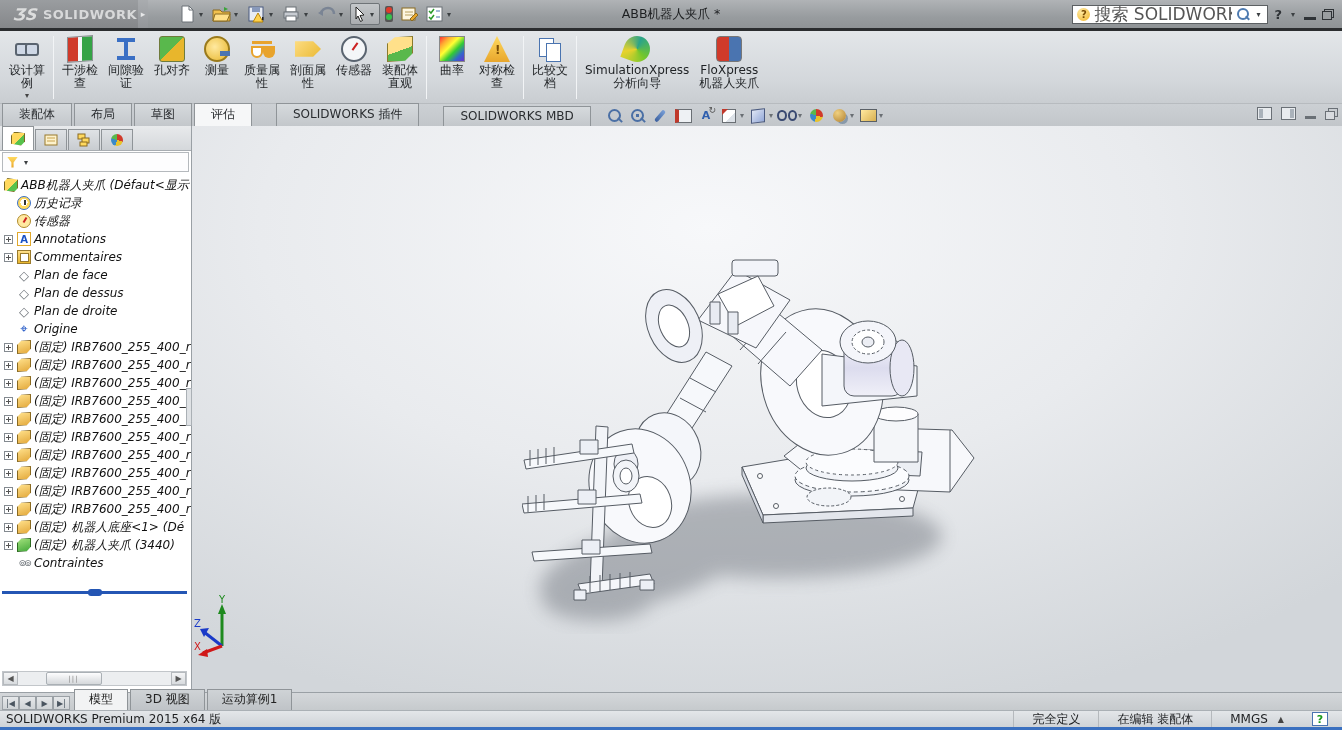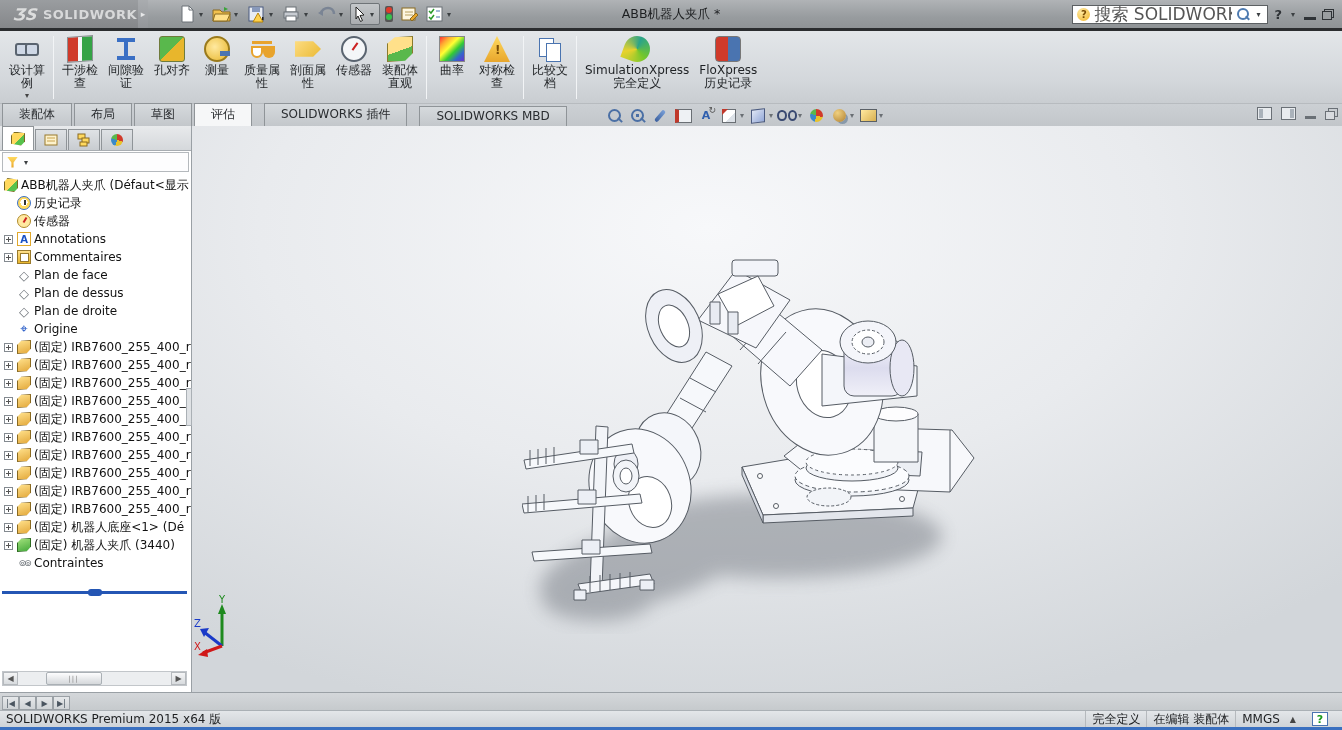--- a/index.html
+++ b/index.html
@@ -76,21 +76,21 @@
   .ric.driveworksxpress::before{content:"";position:absolute;left:2px;top:2px;width:14px;height:14px;background:#2f5fae;}
   .ric.driveworksxpress::after{content:"";position:absolute;left:10px;top:10px;width:14px;height:14px;background:#c8332a;}
   .ric.sustainability{border-radius:50%;background:conic-gradient(#3a7ac8 0 25%,#e8a62c 25% 55%,#59b84c 55% 80%,#eee 80%);}
 
   
   .tabrow { position:absolute; left:0; top:104px; width:100%; height:22px;
     background:linear-gradient(#ccd0d4,#c2c6ca); display:flex; align-items:flex-end; }
   .rtab { padding:2px 16px 3px; margin-left:2px; border:1px solid #8f9498; border-bottom:none;
     background:linear-gradient(#d6dadd,#c3c7cb); font-size:12px; color:#2a2d30; }
   .rtab.active { background:#f6f7f8; font-weight:normal; position:relative; top:1px; padding-bottom:4px; }
-  .rtab.addin { margin-left:12px; }
+  .rtab.addin { margin-left:24px; }
   .headsup { position:absolute; left:604px; top:2px; display:flex; align-items:center; gap:3px; }
   .hu { display:flex; align-items:center; justify-content:center; width:20px; height:19px; position:relative; }
   .hu-caret { font-size:8px; color:#6a6f74; margin:0 1px; }
   .hu.zoom-fit::before,.hu.zoom-area::before { content:""; width:9px; height:9px; border:2px solid #4a6fa5; border-radius:50%; }
   .hu.zoom-fit::after,.hu.zoom-area::after { content:""; position:absolute; left:13px; top:13px; width:6px; height:2px; background:#4a6fa5; transform:rotate(45deg); }
   .hu.zoom-area::before { background:radial-gradient(#4a6fa5 0 30%,transparent 31%); }
   .hu.prev-view::before { content:""; width:4px; height:14px; background:linear-gradient(#7aa0d8,#3a5f9e); border-radius:2px; transform:rotate(40deg); }
   .hu.section-view::before { content:""; width:12px; height:12px; border:1.5px solid #6a6f74; border-left:4px solid #c0392b; background:#eef1f4; }
   .hu.rotate-view::before { content:"A"; font-size:11px; font-weight:bold; color:#2f5fae; }
   .hu.rotate-view::after { content:"\21BB"; position:absolute; right:0; top:-1px; font-size:9px; color:#555; }
@@ -139,21 +139,21 @@
   .tree-ico.annotations::before { content:"A"; }
   .tree-ico.comments { background:linear-gradient(#ffe08a,#e8b62c); border:1px solid #9a7a2c; }
   .tree-ico.comments::after { content:""; width:7px; height:7px; background:#fff; border:1px solid #9a7a2c; }
   .tree-ico.plane::before { content:"\25C7"; color:#6a7076; font-size:13px; }
   .tree-ico.origin::before { content:"\2316"; color:#1b52c4; font-size:13px; }
   .tree-ico.part { background:linear-gradient(160deg,#ffe08a,#e3a93c); border:1px solid #8a6a20;
     clip-path:polygon(0 35%,30% 5%,100% 0,100% 60%,70% 95%,0 100%); }
   .tree-ico.part-green { background:linear-gradient(160deg,#9fe07a,#46a93c); border:1px solid #2c6a20;
     clip-path:polygon(0 35%,30% 5%,100% 0,100% 60%,70% 95%,0 100%); }
   .tree-ico.mates::before { content:"\229A\229A"; color:#6a7076; font-size:9px; letter-spacing:-2px; }
-  .tree-label { font-size:12px; color:#111; }
+  .tree-label { font-size:12px; color:#111;font-style:italic; }
   .rollback { position:absolute; left:2px; right:4px; top:465px; height:3px; background:#2456b4; }
   .rollback::after { content:""; position:absolute; left:50%; top:-2px; width:14px; height:7px; background:#2456b4; border-radius:3px; transform:translateX(-50%); }
   .panel-hscroll { position:absolute; left:2px; right:4px; bottom:6px; height:15px;
     background:#eceef0; border:1px solid #c2c6ca; display:flex; align-items:center; }
   .hs-btn { width:15px; height:100%; background:linear-gradient(#f4f5f6,#d8dbde); border:1px solid #b5b9bd;
     font-size:8px; color:#555; display:flex; align-items:center; justify-content:center; }
   .hs-track { flex:1; position:relative; height:100%; }
   .hs-thumb { position:absolute; left:18%; width:56px; top:0; height:100%;
     background:linear-gradient(#fdfdfe,#d5d8db); border:1px solid #aab0b5; border-radius:2px;
     display:flex; align-items:center; justify-content:center; font-size:7px; color:#888; letter-spacing:1px; }
@@ -175,21 +175,21 @@
   .sheet-tab { padding:1px 14px 2px; border:1px solid #8f9498; border-bottom:none;
     background:linear-gradient(#cfd3d6,#bfc3c7); font-size:12px; margin-right:2px; }
   .sheet-tab.active { background:#f2f3f4; }
 
   
   .statusbar { position:absolute; left:0; top:710px; width:100%; height:17px;
     background:linear-gradient(#e3e6e9,#cfd3d7); border-top:1px solid #aab0b5;
     display:flex; align-items:center; font-size:12px; }
   .sb-left { padding-left:6px; color:#1d1f21; }
   .sb-right { margin-left:auto; display:flex; align-items:center; height:100%; }
-  .sb-item { padding:0 6px; border-left:1px solid #b5b9bd; height:100%; display:flex; align-items:center; color:#1d1f21; }
+  .sb-item { padding:0 18px; border-left:1px solid #b5b9bd; height:100%; display:flex; align-items:center; color:#1d1f21; }
   .sb-up { font-size:8px; color:#444; margin-left:10px; }
   .sb-help { width:16px; height:14px; background:#fff; border:1px solid #4a74b0; color:#1a9a1a;
     font-weight:bold; font-size:11px; text-align:center; line-height:13px; margin:0 14px 0 10px; }
   .bottom-edge { position:absolute; left:0; top:727px; width:100%; height:3px; background:#3a70c0; }
 </style>
 </head>
 <body>
 
 <div id="app">
 
@@ -391,28 +391,28 @@
 
       <div class="rb-item rb-sep">
         
         
         
       </div>
 
       <div class="rb-item">
         <div class="ric simulationxpress"></div>
         <span class="rb-label">SimulationXpress
-完全定义</span>
+分析向导</span>
 
       </div>
 
       <div class="rb-item">
         <div class="ric floxpress"></div>
         <span class="rb-label">FloXpress
-历史记录</span>
+机器人夹爪</span>
 
       </div>
 
 
     </div>
 
   <div class="tabrow">
     <span style="display:flex;align-items:flex-end;">
 
         <span class="rtab">
@@ -809,20 +809,34 @@
     </div>
   </div>
 
   <div class="bottombar">
     <span class="tabnav">
       <span>|◀</span>
       <span>◀</span>
       <span>▶</span>
       <span>▶|</span>
     </span>
+    <span style="display:flex;align-items:flex-end;">
+
+        <span class="sheet-tab active">
+          <span>模型</span>
+        </span>
+
+        <span class="sheet-tab">
+          <span>3D 视图</span>
+        </span>
+
+        <span class="sheet-tab">
+          <span>运动算例1</span>
+        </span>
+      </span>
   </div>
 
   <div class="statusbar">
     <span class="sb-left">SOLIDWORKS Premium 2015 x64 版</span>
     <span class="sb-right">
       <span class="sb-item">完全定义</span>
       <span class="sb-item">在编辑 装配体</span>
       <span class="sb-item">
         <span>MMGS</span>
         <span class="sb-up">▲</span>

